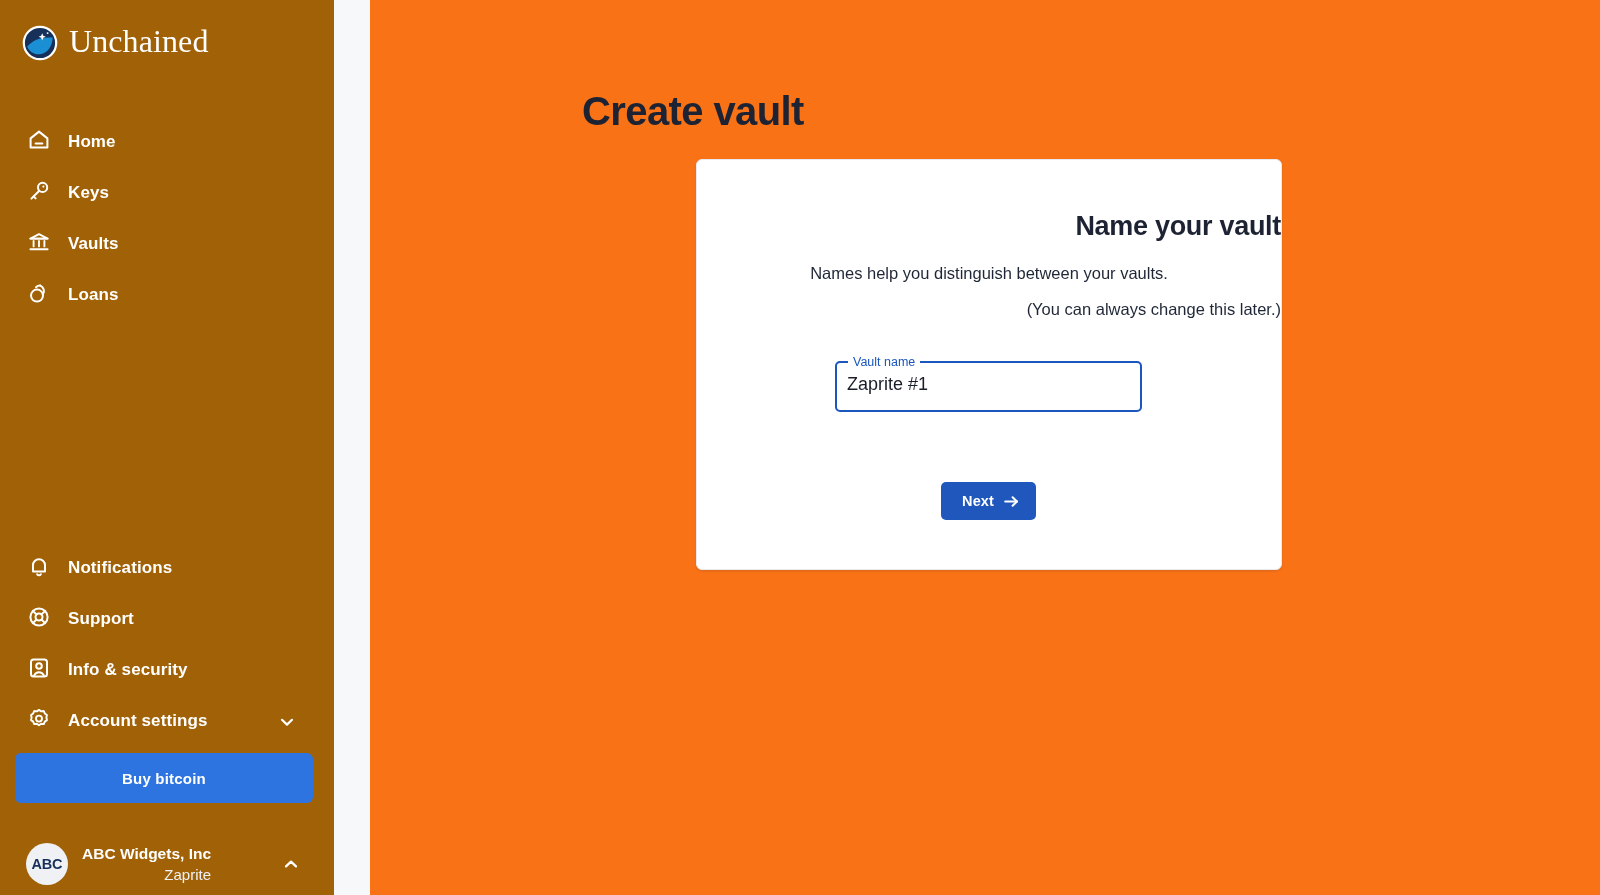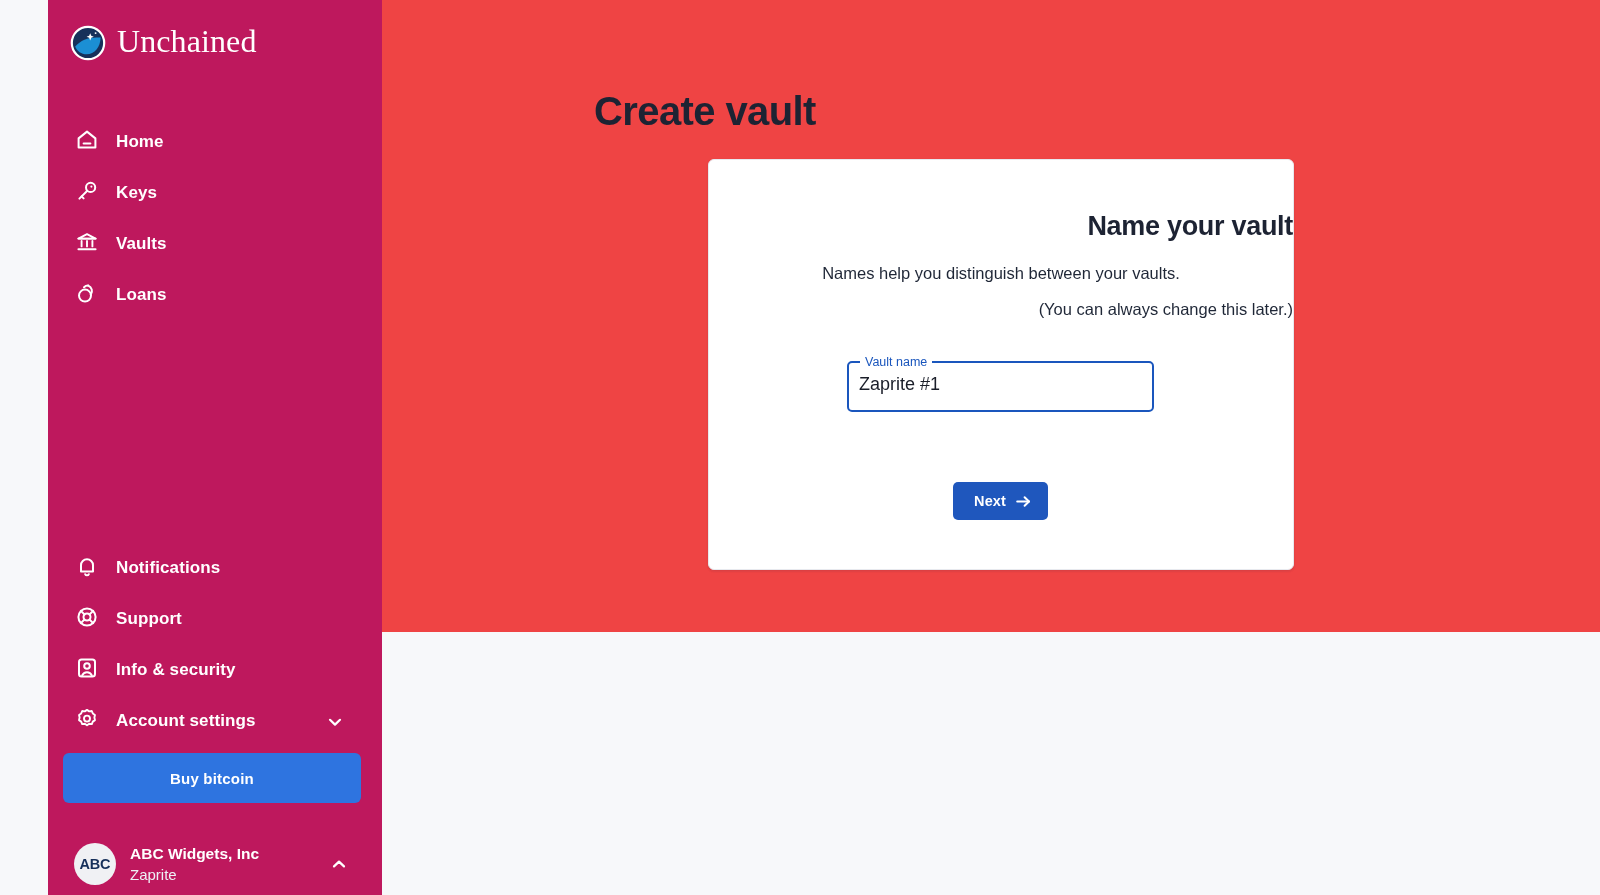--- a/index.html
+++ b/index.html
@@ -18,27 +18,26 @@
     display: flex;
     width: 1600px;
     height: 895px;
   }
 
   
   .sidebar {
     width: 334px;
     min-width: 334px;
     height: 895px;
-    background: #be185d;
+    background: #a16207;
     color: #ffffff;
     display: flex;
     flex-direction: column;
     position: relative;
     box-sizing: border-box;
-    margin-left: 48px;
   }
   .brand {
     display: flex;
     align-items: center;
     gap: 11px;
     padding: 29px 0 0 22px;
     height: 56px;
     box-sizing: border-box;
   }
   .brand-mark {
@@ -111,20 +110,21 @@
 
   .account {
     display: flex;
     align-items: center;
     gap: 14px;
     margin: 30px 0 0 0;
     padding: 0 30px 0 26px;
     height: 62px;
     cursor: pointer;
     position: relative;
+    text-align: right;
   }
   .avatar {
     width: 42px;
     height: 42px;
     flex: 0 0 42px;
     border-radius: 50%;
     background: #f0f1f4;
     color: #16305a;
     font-size: 14.5px;
     font-weight: bold;
@@ -152,24 +152,25 @@
   .acct-chev {
     position: absolute;
     right: 34px;
     width: 18px;
     height: 18px;
   }
 
   
   .main {
     flex: 1;
-    height: 632px;
-    background: #ef4444;
+    height: 895px;
+    background: #f97316;
     position: relative;
     box-sizing: border-box;
+    margin-left: 36px;
   }
   .page-title {
     position: absolute;
     left: 212px;
     top: 62px;
     font-size: 40px;
     font-weight: bold;
     color: #1d2333;
     letter-spacing: -0.6px;
   }

